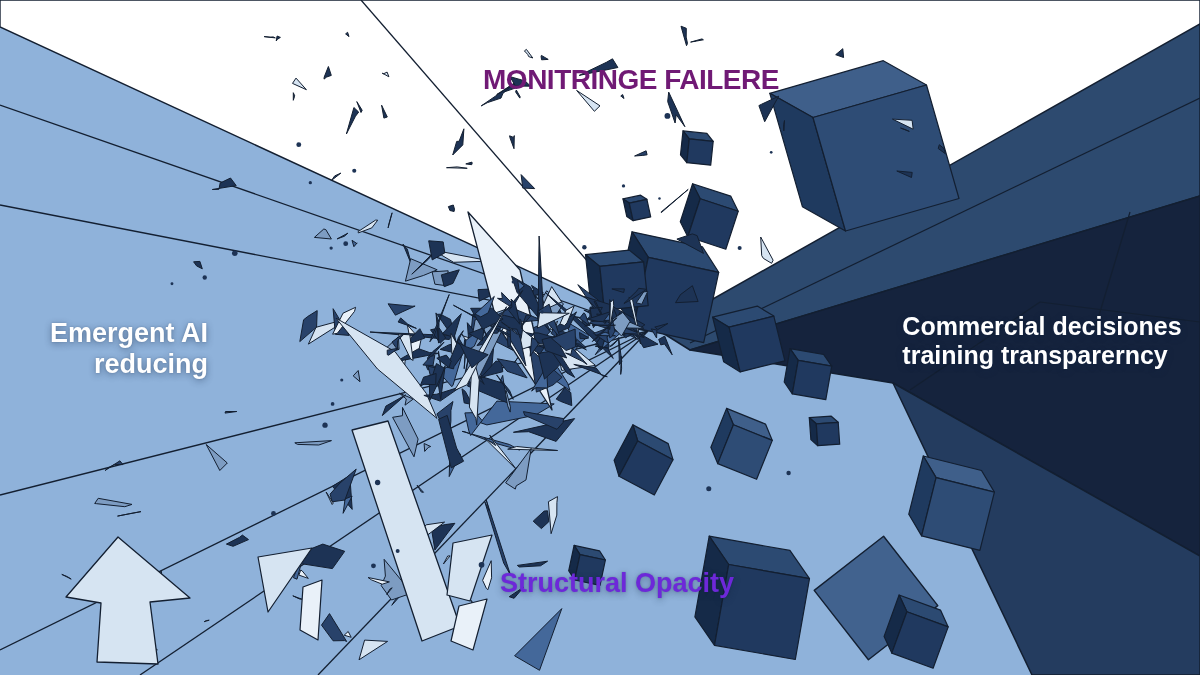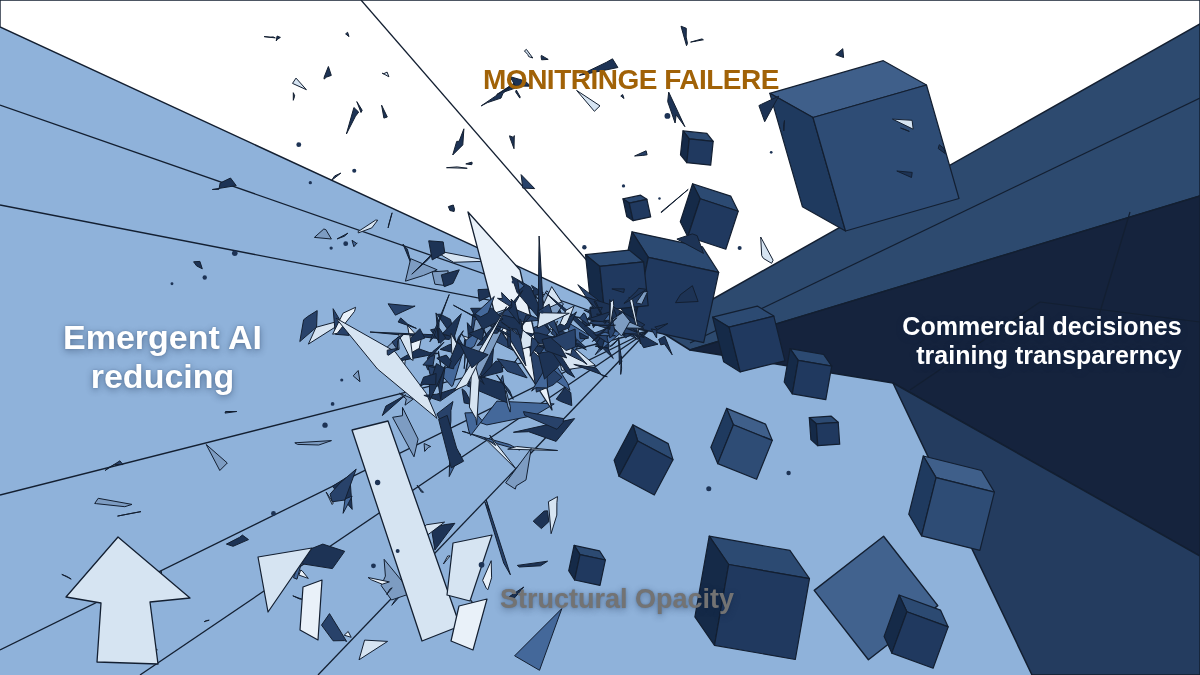--- a/index.html
+++ b/index.html
@@ -11,22 +11,22 @@
   .lbl{
     position:absolute;font-weight:700;line-height:1.16;
     text-shadow:0 2px 7px rgba(20,40,70,.45), 0 0 2px rgba(20,40,70,.25);
     white-space:nowrap;
   }
   #title-label{
     position:absolute;top:64px;left:631px;transform:translateX(-50%);
     font-weight:700;font-size:28px;letter-spacing:-0.5px;
     white-space:nowrap;
   }
-  #label-left{top:318px;left:63px;font-size:34px;text-align:center;}
-  #label-right{top:312px;left:1042px;transform:translateX(-50%);font-size:25px;text-align:right;}
+  #label-left{top:318px;left:50px;font-size:27px;text-align:right;}
+  #label-right{top:312px;left:1042px;transform:translateX(-50%);font-size:25px;text-align:left;}
   #label-bottom{top:568px;left:617px;transform:translateX(-50%);font-size:27px;text-align:center;}
   .lbl span{display:block;}
 </style>
 </head>
 <body>
 
 <div id="stage">
   <svg id="scene" viewBox="0 0 1200 675">
       <rect x="0" y="0" width="1200" height="675" fill="#8fb2da"></rect>
       <polygon points="0.0,0.0 1200.0,0.0 1200.0,26.0 660.0,332.0 0.0,27.0" fill="#ffffff" stroke="#131f31" stroke-width="1.4" stroke-linejoin="round"></polygon>
@@ -394,28 +394,28 @@
       <circle cx="481.5392304964081" cy="564.8484995192143" r="2.8530870445319856" fill="#1d3355"></circle>
       <circle cx="623.4979250205206" cy="185.87997440988198" r="1.6584303440798216" fill="#1d3355"></circle>
       <circle cx="667.4196627118716" cy="115.92538834825409" r="2.9307164498282208" fill="#1d3355"></circle>
       <circle cx="397.6448060188651" cy="551.0789110423433" r="1.9736078742768652" fill="#1d3355"></circle>
       <circle cx="771.2159731850103" cy="152.31868746798426" r="1.339839273756295" fill="#1d3355"></circle>
       <circle cx="788.6051562375413" cy="473.0397035475074" r="2.2054773335370594" fill="#1d3355"></circle>
       <circle cx="708.7738039664803" cy="488.74557513685227" r="2.530916405343877" fill="#1d3355"></circle>
       <circle cx="171.97082520088685" cy="283.69584390600016" r="1.4395534516496367" fill="#1d3355"></circle>
     </svg>
 
-  <div id="title-label" class="title" style="color: #a16207;">MONITRINGE FAILERE</div>
+  <div id="title-label" class="title" style="color: #701a75;">MONITRINGE FAILERE</div>
 
   <div id="label-left" class="lbl" style="color: rgb(255, 255, 255);">
     <span>Emergent AI</span>
     <span>reducing</span>
   </div>
 
   <div id="label-right" class="lbl" style="color: rgb(255, 255, 255);">
     <span>Commercial decisiones</span>
     <span>training transparerncy</span>
   </div>
 
-  <div id="label-bottom" class="lbl" style="color: #737373; margin-top: 16px;">
+  <div id="label-bottom" class="lbl" style="color: #6d28d9;">
     <span>Structural Opacity</span>
   </div>
 </div>
 
 </body></html>

